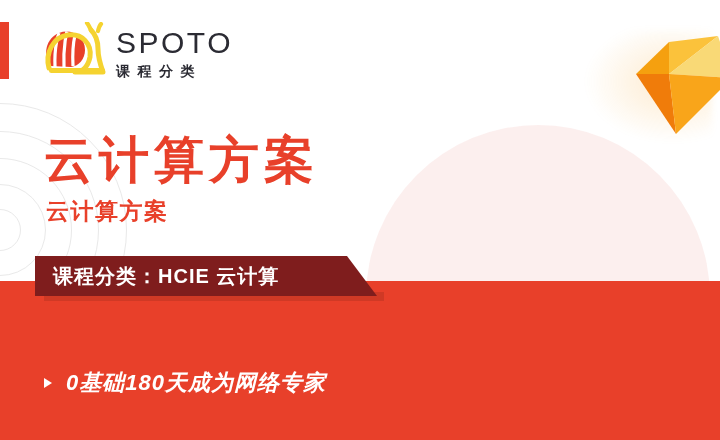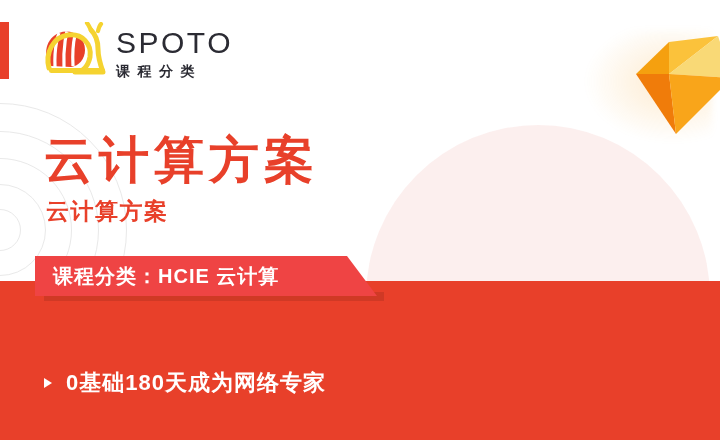--- a/index.html
+++ b/index.html
@@ -136,21 +136,21 @@
     width: 340px;
     height: 9px;
     background: rgba(0, 0, 0, .10);
   }
   .ribbon {
     position: absolute;
     left: 35px;
     top: 256px;
     width: 345px;
     height: 40px;
-    background: #ef4444;
+    background: #7f1d1d;
     clip-path: polygon(0 0, 312px 0, 345px 44px, 0 44px);
     display: flex;
     align-items: center;
   }
   .ribbon-label {
     color: #ffffff;
     font-size: 20px;
     font-weight: bold;
     letter-spacing: 1px;
     margin-left: 18px;
@@ -181,20 +181,21 @@
     border-top: 5.5px solid transparent;
     border-bottom: 5.5px solid transparent;
     margin-right: 14px;
   }
   .tagline-text {
     color: #ffffff;
     font-size: 22px;
     font-weight: bold;
     letter-spacing: 1px;
     white-space: nowrap;
+    font-style: italic;
   }
 </style>
 </head>
 <body>
 
 <div id="banner">
 
   <div class="rings">
     <span class="ring-1"></span>
     <span class="ring-2"></span>

